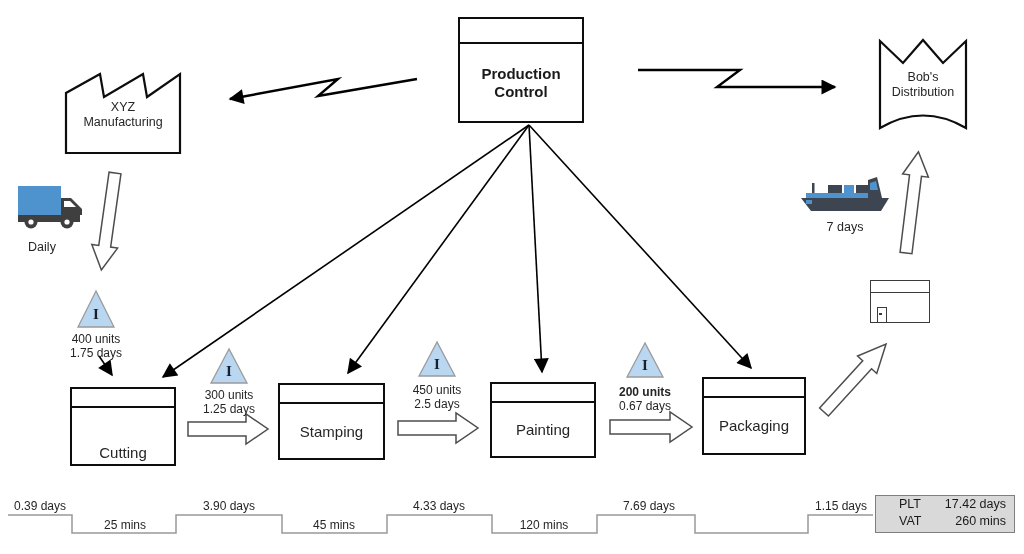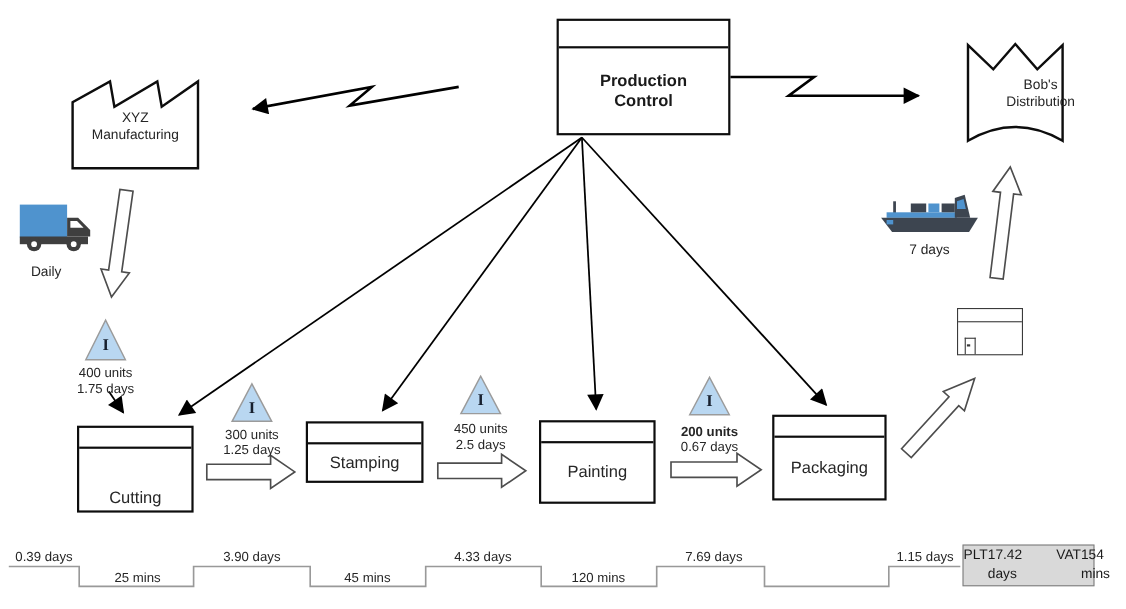--- a/index.html
+++ b/index.html
@@ -11,37 +11,37 @@
   .txt{position:absolute;text-align:center;color:#262626;}
   .t12{font-size:12px;line-height:14px;}
   .t125{font-size:12.5px;line-height:15px;}
   .procbox{
     position:absolute;border:2.5px solid #0d0d0d;background:#fff;box-sizing:border-box;
     display:flex;flex-direction:column;
   }
   .procbox .hdr{height:17px;border-bottom:2px solid #0d0d0d;}
   .procbox .body{flex:1;display:flex;align-items:center;justify-content:center;
     font-size:15px;color:#262626;}
-  .pcbox{position:absolute;left:458px;top:17px;width:158px;height:106px;
-    border:2.5px solid #0d0d0d;background:#fff;box-sizing:border-box;display:flex;flex-direction:column;margin-left:48px;}
+  .pcbox{position:absolute;left:458px;top:17px;width:126px;height:106px;
+    border:2.5px solid #0d0d0d;background:#fff;box-sizing:border-box;display:flex;flex-direction:column;}
   .pcbox .hdr{height:23px;border-bottom:2.5px solid #0d0d0d;}
   .pcbox .body{flex:1;display:flex;align-items:center;justify-content:center;
     font-size:15px;font-weight:bold;color:#1a1a1a;text-align:center;line-height:18px;}
   .pcbox .body span{display:block;width:110px;}
   .inv-i{position:absolute;width:24px;text-align:center;
     font-family:"Liberation Serif",serif;font-size:15px;font-weight:600;color:#17202e;}
   .warehouse{position:absolute;left:870px;top:280px;width:60px;height:43px;
     border:1.6px solid #3a3a3a;background:#fff;box-sizing:border-box;}
   .warehouse .hdr{height:11px;border-bottom:1.6px solid #3a3a3a;}
   .warehouse .door{position:absolute;left:6px;bottom:0;width:10px;height:15px;
     border:1.3px solid #3a3a3a;border-bottom:none;box-sizing:border-box;}
   .warehouse .door:after{content:"";position:absolute;left:1px;top:5px;width:3px;height:1.5px;background:#3a3a3a;}
-  .summary{position:absolute;left:875px;top:495px;width:120px;height:38px;
+  .summary{position:absolute;left:875px;top:495px;width:140px;height:38px;
     background:#d9d9d9;border:1.4px solid #7f7f7f;box-sizing:border-box;
-    display:flex;flex-direction:row;justify-content:center;}
+    display:flex;flex-direction:column;}
   .summary .row{display:flex;justify-content:space-between;padding:0 8px 0 23px;
     font-size:12.5px;line-height:17px;color:#1a1a1a;}
 </style>
 </head>
 <body>
 
 <div class="canvas">
 
   <svg class="layer" viewBox="0 0 1024 554">
     <defs>
@@ -115,40 +115,40 @@
     <div class="hdr"></div>
     <div class="body">
         <span>Production Control</span>
       </div>
   </div>
 
   <div class="procbox" style="left:70px;top:387px;width:106px;height:79px;gap:32px;">
     <div class="hdr"></div>
     <div class="body">Cutting</div>
   </div>
-  <div class="procbox" style="left:278px;top:383px;width:107px;height:56px;">
+  <div class="procbox" style="left:278px;top:383px;width:107px;height:77px;">
     <div class="hdr"></div>
     <div class="body">Stamping</div>
   </div>
   <div class="procbox" style="left:490px;top:382px;width:106px;height:76px;">
     <div class="hdr"></div>
     <div class="body">Painting</div>
   </div>
   <div class="procbox" style="left:702px;top:377px;width:104px;height:78px;">
     <div class="hdr"></div>
     <div class="body">Packaging</div>
   </div>
 
   <div class="warehouse">
     <div class="hdr"></div>
     <div class="door"></div>
   </div>
 
   <div class="txt t125" style="left:73px;top:100px;width:100px;">XYZ Manufacturing</div>
-  <div class="txt t125" style="left:881px;top:70px;width:84px;padding-left:23px;">Bob's Distribution</div>
+  <div class="txt t125" style="left:881px;top:70px;width:84px;">Bob's Distribution</div>
 
   <div class="txt t125" style="left:12px;top:240px;width:60px;">Daily</div>
   <div class="txt t125" style="left:815px;top:220px;width:60px;">7 days</div>
 
   <div class="inv-i" style="left:84px;top:306px;">I</div>
   <div class="txt t12" style="left:61px;top:332px;width:70px;">400 units</div>
   <div class="txt t12" style="left:61px;top:346px;width:70px;">1.75 days</div>
 
   <div class="inv-i" style="left:217px;top:363px;">I</div>
   <div class="txt t12" style="left:194px;top:388px;width:70px;">300 units</div>
@@ -173,17 +173,17 @@
   <div class="txt t12" style="left:504px;top:518px;width:80px;">120 mins</div>
   <div class="txt t12" style="left:716px;top:518px;width:80px;margin-top:36px;">15 mins</div>
 
   <div class="summary">
     <div class="row">
       <span>PLT</span>
       <span>17.42 days</span>
     </div>
     <div class="row">
       <span>VAT</span>
-      <span>154 mins</span>
+      <span>260 mins</span>
     </div>
   </div>
 
 </div>
 
 </body></html>

